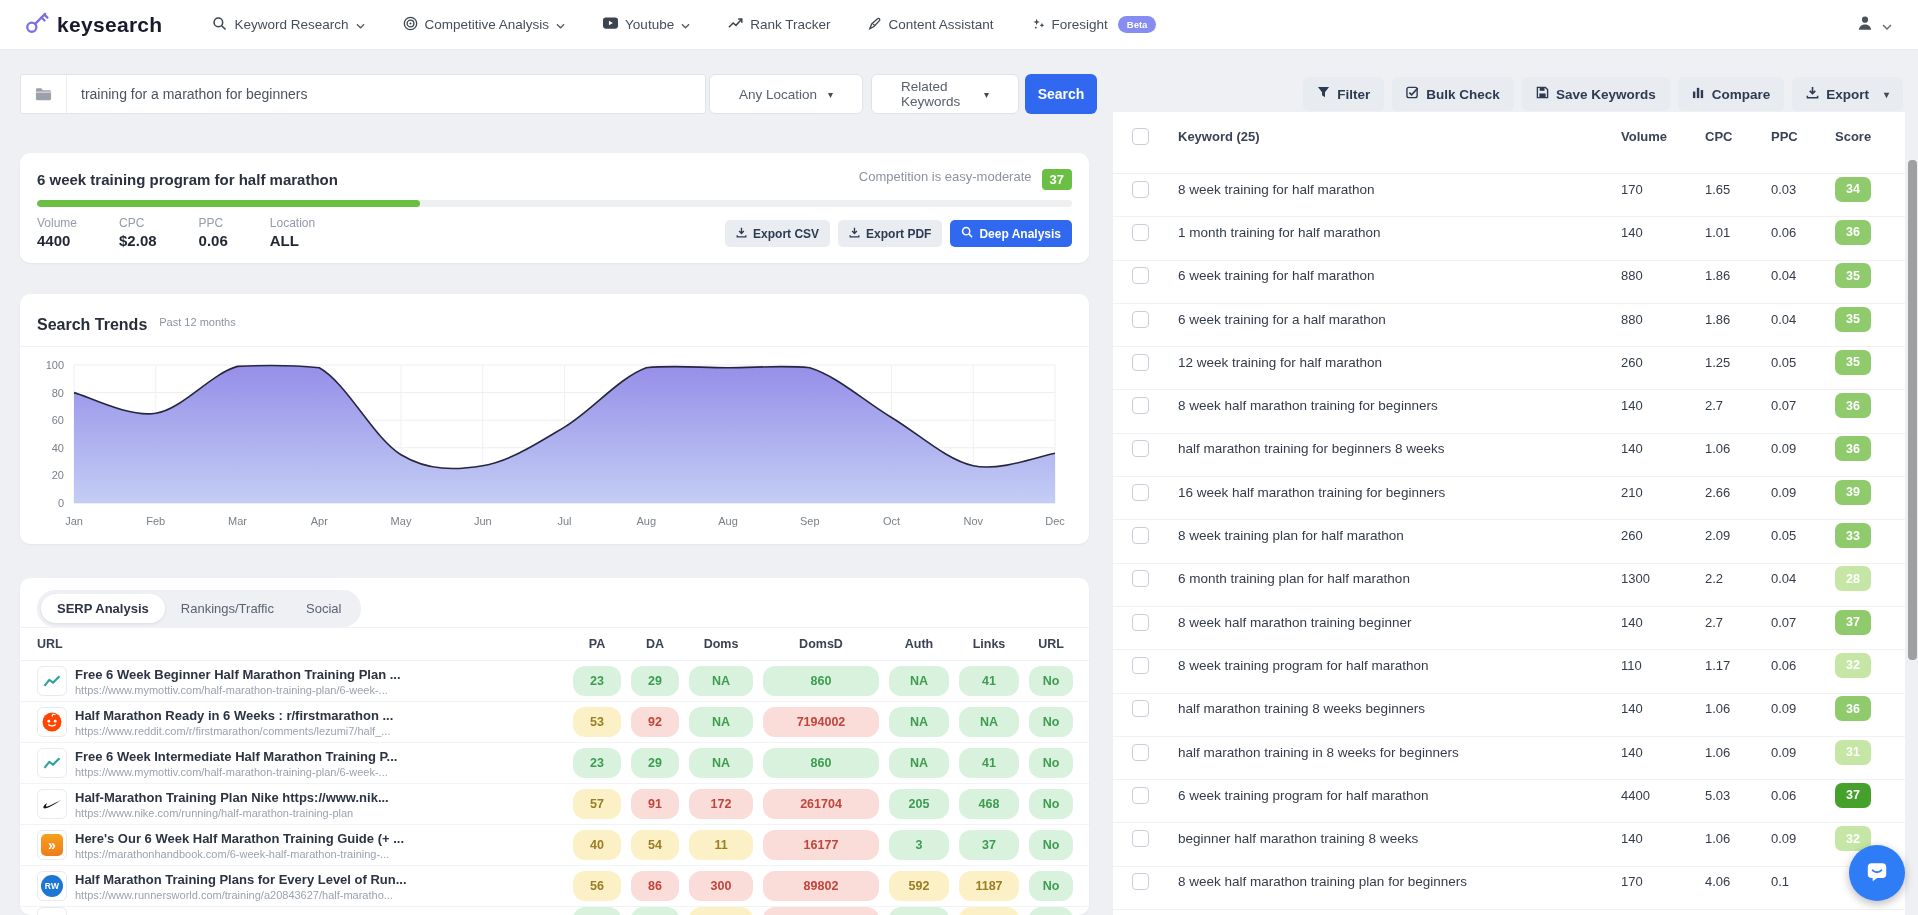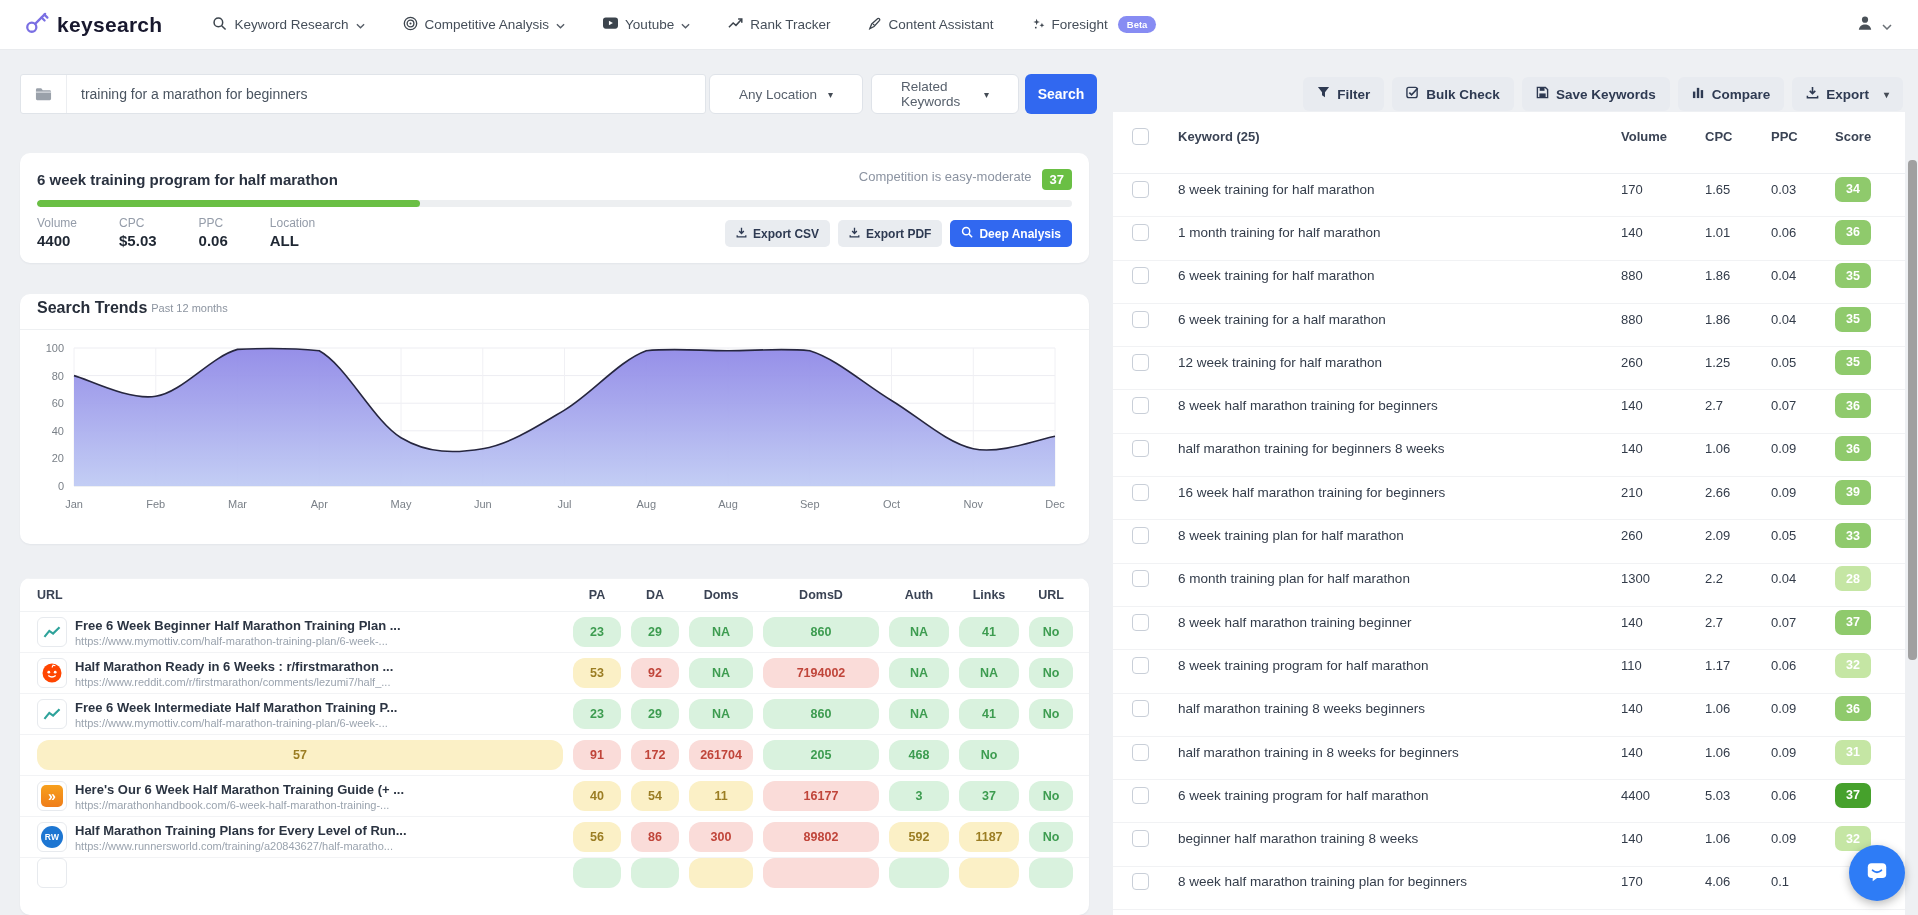--- a/index.html
+++ b/index.html
@@ -48,21 +48,21 @@
   .progress{margin:10px 17px 0;height:7px;background:#edeff1;border-radius:4px;overflow:hidden}
   .progress>div{height:100%;background:#6abf44;border-radius:4px}
   .ov-stats{display:flex;gap:42px;padding:9px 17px 0}
   .stat .lb{font-size:12px;color:#949ca9}
   .stat .vl{font-size:15px;font-weight:700;color:#1f2733;margin-top:2px}
   .ov-actions{position:absolute;right:17px;bottom:16px;display:flex;gap:8px}
   .mini-btn{height:27px;display:flex;align-items:center;gap:6px;background:#e9ecf0;border:none;border-radius:5px;
             padding:0 11px;font-family:inherit;font-size:12px;font-weight:700;color:#2e3a52;cursor:pointer}
   .mini-btn.blue{background:#3168f0;color:#fff}
 
-  .tr-head{display:flex;align-items:center;gap:4px;padding:5px 17px 12px;border-bottom:1px solid #eef0f2}
+  .tr-head{display:flex;align-items:flex-start;gap:12px;padding:22px 17px 12px;border-bottom:1px solid #eef0f2}
   .tr-title{font-size:16px;font-weight:700;color:#272e3a}
   .tr-sub{font-size:11px;color:#8c94a0}
 
   .tabs{display:inline-flex;background:#eef0f3;border-radius:18px;padding:4px;margin:12px 0 0 17px}
   .tab{padding:7px 16px;border-radius:15px;font-size:13px;color:#5b6372;cursor:pointer;white-space:nowrap}
   .tab.active{background:#fff;color:#2c3442;font-weight:700;box-shadow:0 1px 3px rgba(0,0,0,.09)}
   .serp-grid{display:grid;grid-template-columns:1fr 48px 48px 64px 116px 60px 60px 44px;gap:10px;
              align-items:center;padding:0 16px 0 17px}
   .serp-head{height:34px;border-top:1px solid #f0f2f4;border-bottom:1px solid #f0f2f4;
              font-size:12.5px;font-weight:700;color:#3a4354}
@@ -264,21 +264,21 @@
     <div class="progress">
         <div id="progress-fill" style="width: 37%;"></div>
       </div>
     <div class="ov-stats" id="ov-stats">
         <div class="stat">
           <div class="lb">Volume</div>
           <div class="vl">4400</div>
         </div>
         <div class="stat">
           <div class="lb">CPC</div>
-          <div class="vl">$5.03</div>
+          <div class="vl">$2.08</div>
         </div>
         <div class="stat">
           <div class="lb">PPC</div>
           <div class="vl">0.06</div>
         </div>
         <div class="stat">
           <div class="lb">Location</div>
           <div class="vl">ALL</div>
         </div>
       </div>
@@ -356,20 +356,25 @@
         <line x1="953.25" y1="18" x2="953.25" y2="156" stroke="#f0f0f4" stroke-width="1"></line>
         <text x="953.25" y="178" text-anchor="middle" class="ch-lab">Nov</text>
         <line x1="1035" y1="18" x2="1035" y2="156" stroke="#f0f0f4" stroke-width="1"></line>
         <text x="1035" y="178" text-anchor="middle" class="ch-lab">Dec</text>
         <path d="M 54,45.599999999999994 C 67.625,49.05 108.5,70.67 135.75,66.3 C 163,61.93 190.25,26.969999999999995 217.5,19.379999999999995 C 244.75,18 272,18 299.25,20.75999999999999 C 326.5,35.47999999999999 353.75,91.37 381,107.7 C 408.25,124.03 435.5,123.34 462.75,118.74 C 490,114.13999999999999 517.25,96.42999999999999 544.5,80.1 C 571.75,63.769999999999996 599,30.64999999999999 626.25,20.75999999999999 C 653.5,18 680.75,20.75999999999999 708,20.75999999999999 C 735.25,20.75999999999999 762.5,18 789.75,20.75999999999999 C 817,29.039999999999992 844.25,54.11 871.5,70.44 C 898.75,86.77 926,112.75999999999999 953.25,118.74 C 980.5,124.72 1021.375,108.38999999999999 1035,106.32 L 1035,156 L 54,156 Z" fill="url(#areaGrad)"></path>
         <path d="M 54,45.599999999999994 C 67.625,49.05 108.5,70.67 135.75,66.3 C 163,61.93 190.25,26.969999999999995 217.5,19.379999999999995 C 244.75,18 272,18 299.25,20.75999999999999 C 326.5,35.47999999999999 353.75,91.37 381,107.7 C 408.25,124.03 435.5,123.34 462.75,118.74 C 490,114.13999999999999 517.25,96.42999999999999 544.5,80.1 C 571.75,63.769999999999996 599,30.64999999999999 626.25,20.75999999999999 C 653.5,18 680.75,20.75999999999999 708,20.75999999999999 C 735.25,20.75999999999999 762.5,18 789.75,20.75999999999999 C 817,29.039999999999992 844.25,54.11 871.5,70.44 C 898.75,86.77 926,112.75999999999999 953.25,118.74 C 980.5,124.72 1021.375,108.38999999999999 1035,106.32" fill="none" stroke="#26263f" stroke-width="1.6"></path>
       </svg>
   </section>
 
   <section class="card" id="card-serp">
+    <div class="tabs" id="serp-tabs">
+        <div class="tab active">SERP Analysis</div>
+        <div class="tab">Rankings/Traffic</div>
+        <div class="tab">Social</div>
+      </div>
     <div class="serp-grid serp-head" id="serp-head">
         <div>URL</div>
         <div class="hc">PA</div>
         <div class="hc">DA</div>
         <div class="hc">Doms</div>
         <div class="hc">DomsD</div>
         <div class="hc">Auth</div>
         <div class="hc">Links</div>
         <div class="hc">URL</div>
       </div>
@@ -432,20 +437,31 @@
     </div>
           <div class="pill g">23</div>
           <div class="pill g">29</div>
           <div class="pill g">NA</div>
           <div class="pill g">860</div>
           <div class="pill g">NA</div>
           <div class="pill g">41</div>
           <div class="pill g">No</div>
         </div>
         <div class="serp-grid serp-row">
+          <div class="serp-title-cell">
+      <span class="fav">
+              <svg width="20" height="11" viewBox="0 0 20 11">
+                <path d="M19.5 0.8C12 6 6.5 8.8 3.8 9.3 1.6 9.7 0.7 8.5 1.8 6.9 2.5 5.9 3.8 4.8 5.2 4L4.1 6.3c-.5 1.1.3 1.6 1.8 1C9 6.2 14.3 3.5 19.5 0.8Z" fill="#161616"></path>
+              </svg>
+            </span>
+      <span class="st">
+              <span class="t" style="display:block">Half-Marathon Training Plan Nike https://www.nik...</span>
+      <span class="u" style="display:block">https://www.nike.com/running/half-marathon-training-plan</span>
+            </span>
+    </div>
           <div class="pill y">57</div>
           <div class="pill r">91</div>
           <div class="pill r">172</div>
           <div class="pill r">261704</div>
           <div class="pill g">205</div>
           <div class="pill g">468</div>
           <div class="pill g">No</div>
         </div>
         <div class="serp-grid serp-row">
           <div class="serp-title-cell">

